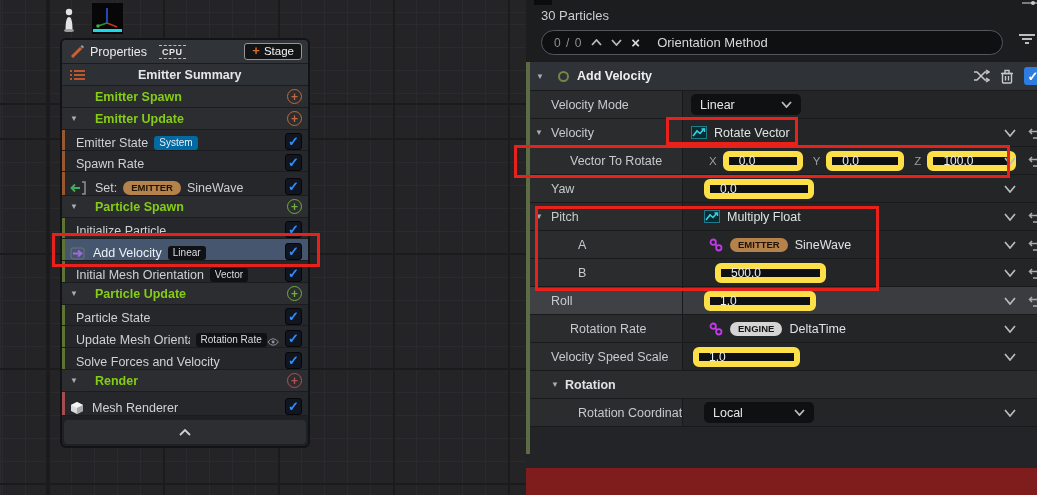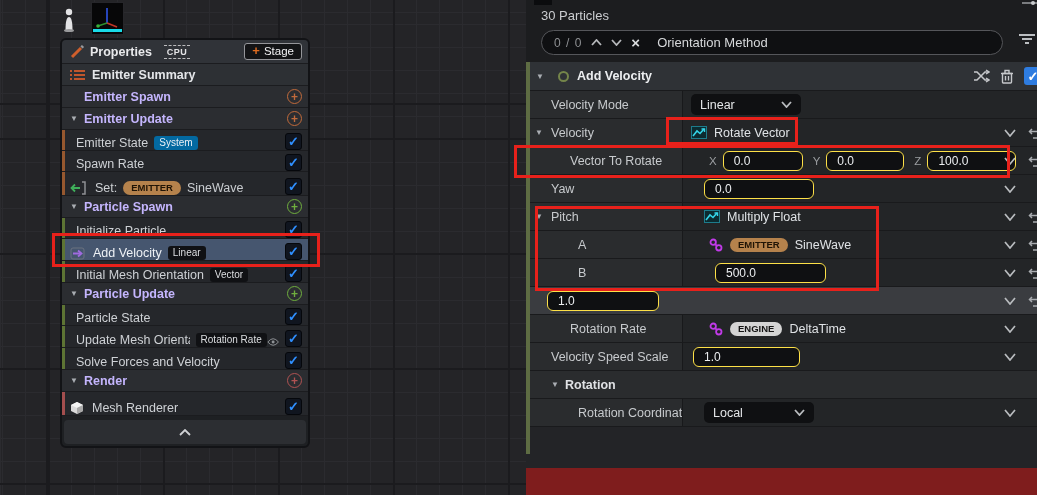--- a/index.html
+++ b/index.html
@@ -21,30 +21,30 @@
   .lpanel { position:absolute; left:60px; top:0; width:250px; height:448px; }
   .lfloat { position:absolute; top:2px; left:0; height:36px; display:flex; align-items:flex-start; }
   .person { margin:6px 4px 0 2px; }
   .thumb { width:33px; height:33px; background:#070708; border:1px solid #26262a; margin-left:11px; }
   .lbody { position:absolute; top:38px; left:0; right:0; bottom:0; background:#1e2023;
            border:2px solid #121316; border-radius:6px; display:flex; flex-direction:column; overflow:hidden; }
   .lrow { position:relative; display:flex; align-items:center; padding:0 6px 0 8px;
           background:#26282c; border-bottom:1px solid #1b1c1f; flex:0 0 auto; }
   .lrow .lbl { white-space:nowrap; overflow:hidden; }
   .lprops { height:24px; background:#303338; }
-  .lprops .lbl { font-weight:bold; color:#e9eaec; margin-left:5px; }
+  .lprops .lbl { font-weight:normal; color:#e9eaec; margin-left:5px; }
   .cpu-badge { margin-left:12px; font-size:9px; font-weight:bold; letter-spacing:.5px; color:#e4e4e6;
                border-top:1px dashed #bdbdbf; border-bottom:1px dashed #bdbdbf; padding:1px 3px; }
   .stage-btn { margin-left:auto; display:flex; align-items:center; gap:4px; background:#131416;
                border:1px solid #95969a; border-radius:3px; padding:1px 7px 2px; font-size:11.5px; color:#f2f2f4; cursor:pointer; }
   .plus-o { color:#e06c1f; font-weight:bold; font-size:13px; line-height:10px; }
-  .lsummary { height:22px; background:#2d3034; }
+  .lsummary { height:22px; background:#2d3034;gap:46px; }
   .lsummary .lbl { font-weight:bold; color:#e4e6e9; margin-left:7px; }
   .lgroup { height:22px; background:#2b2d31; }
-  .lgroup .lbl { font-weight:bold; color:#c4b5fd; }
+  .lgroup .lbl { font-weight:bold; color:#84cc16;margin-left:11px; }
   .tri { font-size:8px; color:#a9adb2; width:14px; flex:0 0 14px; }
   .tri.none { visibility:hidden; }
   .lmod { height:21px; color:#ced1d5; background:#25272b;align-items:flex-end; }
   .lmod .lbl { margin-left:6px; }
   .strip::before { content:""; position:absolute; left:0; top:0; bottom:0; width:3px; }
   .strip-o::before { background:#96582f; }
   .strip-g::before { background:#5d7434; }
   .strip-r::before { background:#a34e4e; }
   .lsel { background:#46566f !important; color:#eef1f5; }
   .badge { margin-left:6px; background:#101114; color:#dcdee1; font-size:10px; padding:1px 5px 2px;
@@ -90,21 +90,21 @@
   .ncell .tri { position:absolute; left:9px; width:auto; }
   .ncell { position:relative; }
   .vp1 { padding-left:8px; } .vp2 { padding-left:21px; } .vp3 { padding-left:26px; } .vp4 { padding-left:32px; }
   .mheader { background:#2f3236; align-items:center; display:flex; padding-left:10px; flex:0 0 29px; height:29px; }
   .mheader .mlabel { font-weight:bold; color:#eceef0; margin-left:8px; }
   .ring { width:11px; height:11px; border:2px solid #74854a; border-radius:50%; margin-left:8px; }
   .hicons { margin-left:auto; display:flex; align-items:center; gap:10px; padding-right:8px; }
   .check-blue { width:18px; height:18px; background:#2e7ce0; border-radius:3px; display:flex; align-items:center;
                 justify-content:center; color:#fff; font-size:13px; font-weight:bold; cursor:pointer; }
   .sect { background:#2a2c2e; display:flex; align-items:center; color:#dfe1e4; font-weight:bold; }
-  .field { background:#0f1012; border:1px solid #fde047; border-radius:6px; height:20px;
+  .field { background:#0f1012; border:6px solid #fde047; border-radius:6px; height:20px;
            display:flex; align-items:center; padding:0 10px; color:#eceef0; font-size:12px; white-space:nowrap; }
   .dropdown { background:#0f1012; border-radius:5px; height:21px; width:110px; display:flex; align-items:center;
               justify-content:space-between; padding:0 9px; color:#e4e6e8; font-size:12.5px; cursor:pointer; }
   .axis { color:#9b9ea1; font-size:11.5px; margin:0 6px 0 0; }
   .axis + .field { margin-right:10px; }
   .dynval { display:flex; align-items:center; gap:7px; color:#e0e3e6; }
   .linkval { display:flex; align-items:center; gap:7px; color:#dfe2e5; }
   .rowchev { position:absolute; right:34px; top:50%; transform:translateY(-50%); cursor:pointer; }
   .rowreset { position:absolute; right:9px; top:50%; transform:translateY(-50%); cursor:pointer; }
   .hl .ncell { background:#3f4145; } .hl .vcell { background:#3a3c40; }
@@ -479,20 +479,23 @@
         <svg class="rowchev" width="12" height="8" viewBox="0 0 12 8">
           <path d="M1 1 L6 7 L11 1" fill="none" stroke="#b9bcbf" stroke-width="1.7"></path>
           </svg>
         <svg class="rowreset" width="13" height="12" viewBox="0 0 13 12">
           <path d="M4 2 L1.5 4.5 L4 7 M1.5 4.5 H8.5 A3.2 3.2 0 0 1 8.5 11 H5" fill="none" stroke="#a9acb0" stroke-width="1.5"></path>
           </svg>
       </div>
     </div>
 
     <div class="drow hl">
+      <div class="ncell ind1">
+          <span>Roll</span>
+        </div>
       <div class="vcell vp2">
         <span class="field" style="width:112px">
             <span>1.0</span>
           </span>
         <svg class="rowchev" width="12" height="8" viewBox="0 0 12 8">
           <path d="M1 1 L6 7 L11 1" fill="none" stroke="#b9bcbf" stroke-width="1.7"></path>
           </svg>
         <svg class="rowreset" width="13" height="12" viewBox="0 0 13 12">
           <path d="M4 2 L1.5 4.5 L4 7 M1.5 4.5 H8.5 A3.2 3.2 0 0 1 8.5 11 H5" fill="none" stroke="#a9acb0" stroke-width="1.5"></path>
           </svg>

